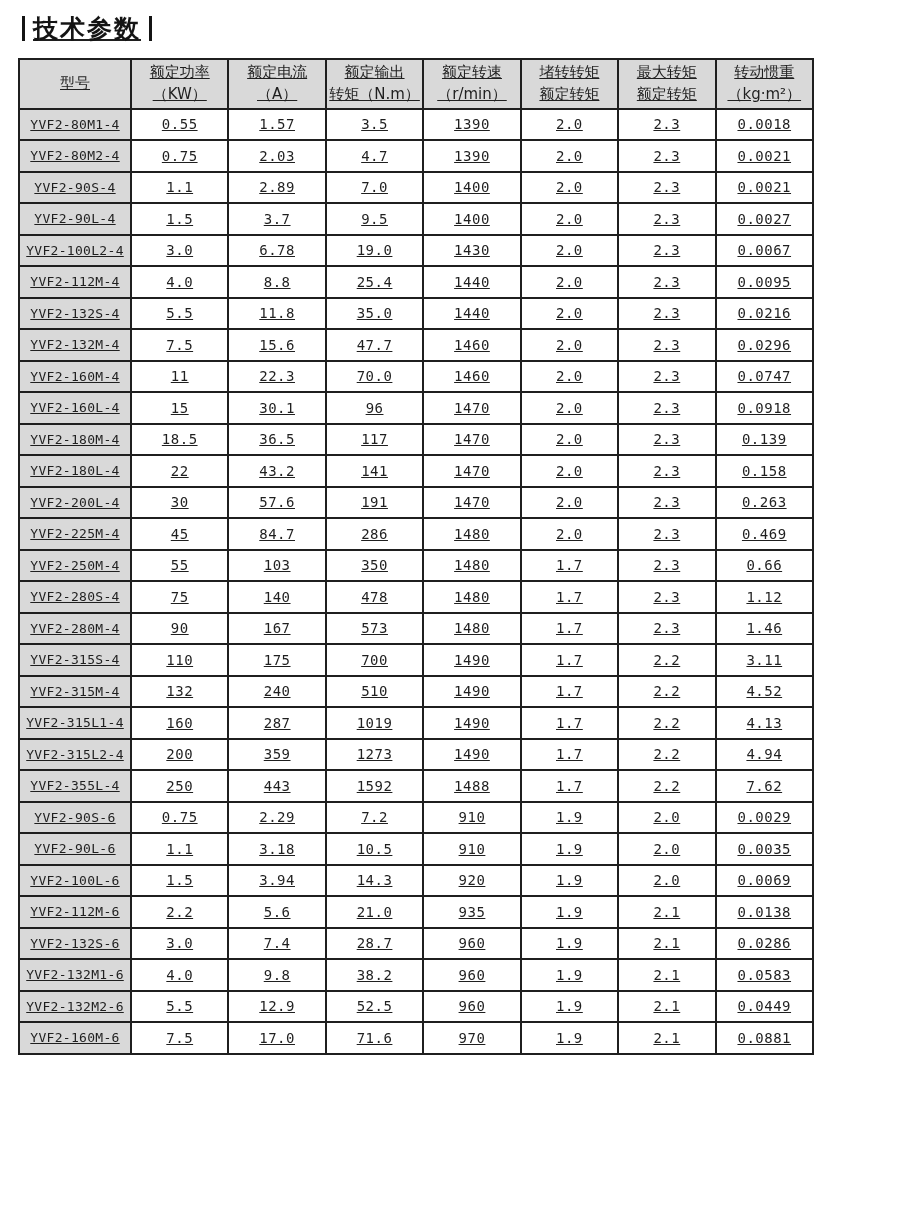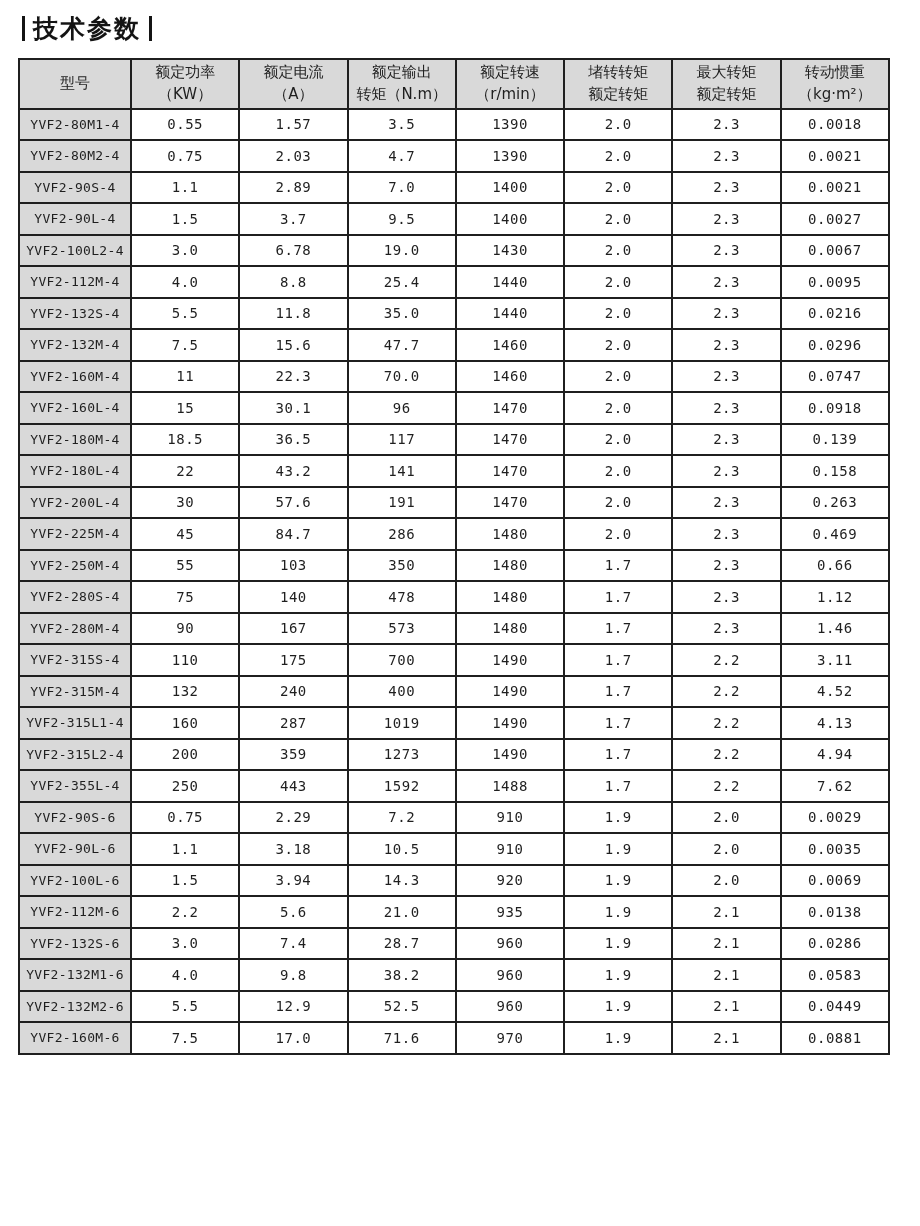--- a/index.html
+++ b/index.html
@@ -10,34 +10,34 @@
     --page-bg:#ffffff;
   }
   *{box-sizing:border-box;}
   html,body{margin:0;padding:0;}
   body{
     width:920px;height:1226px;
     background:var(--page-bg);
     font-family:"DejaVu Sans", sans-serif;
     color:var(--text);
   }
-  .page{padding:6px 18px 0 18px;}
+  .page{padding:6px 18px 0 18px;text-decoration:underline;}
   .title-row{
     display:flex;align-items:center;gap:8px;
     margin:6px 0 13px 4px;
     font-size:25px;font-weight:bold;color:#141414;
     letter-spacing:2px;
   }
   .title-bar{
     display:inline-block;width:3px;height:25px;
     background:#141414;
   }
   table.spec-table{
     border-collapse:collapse;
-    width:872px;
+    width:796px;
     table-layout:fixed;
   }
   .spec-table col.c-model{width:112px;}
   .spec-table th, .spec-table td{
     border:2px solid var(--border);
     text-align:center;vertical-align:middle;
     overflow:hidden;white-space:nowrap;
   }
   .spec-table th{
     background:var(--header-bg);
@@ -294,21 +294,21 @@
           <td>700</td>
           <td>1490</td>
           <td>1.7</td>
           <td>2.2</td>
           <td>3.11</td>
         </tr>
         <tr>
           <td class="model">YVF2-315M-4</td>
           <td>132</td>
           <td>240</td>
-          <td>400</td>
+          <td>510</td>
           <td>1490</td>
           <td>1.7</td>
           <td>2.2</td>
           <td>4.52</td>
         </tr>
         <tr>
           <td class="model">YVF2-315L1-4</td>
           <td>160</td>
           <td>287</td>
           <td>1019</td>

